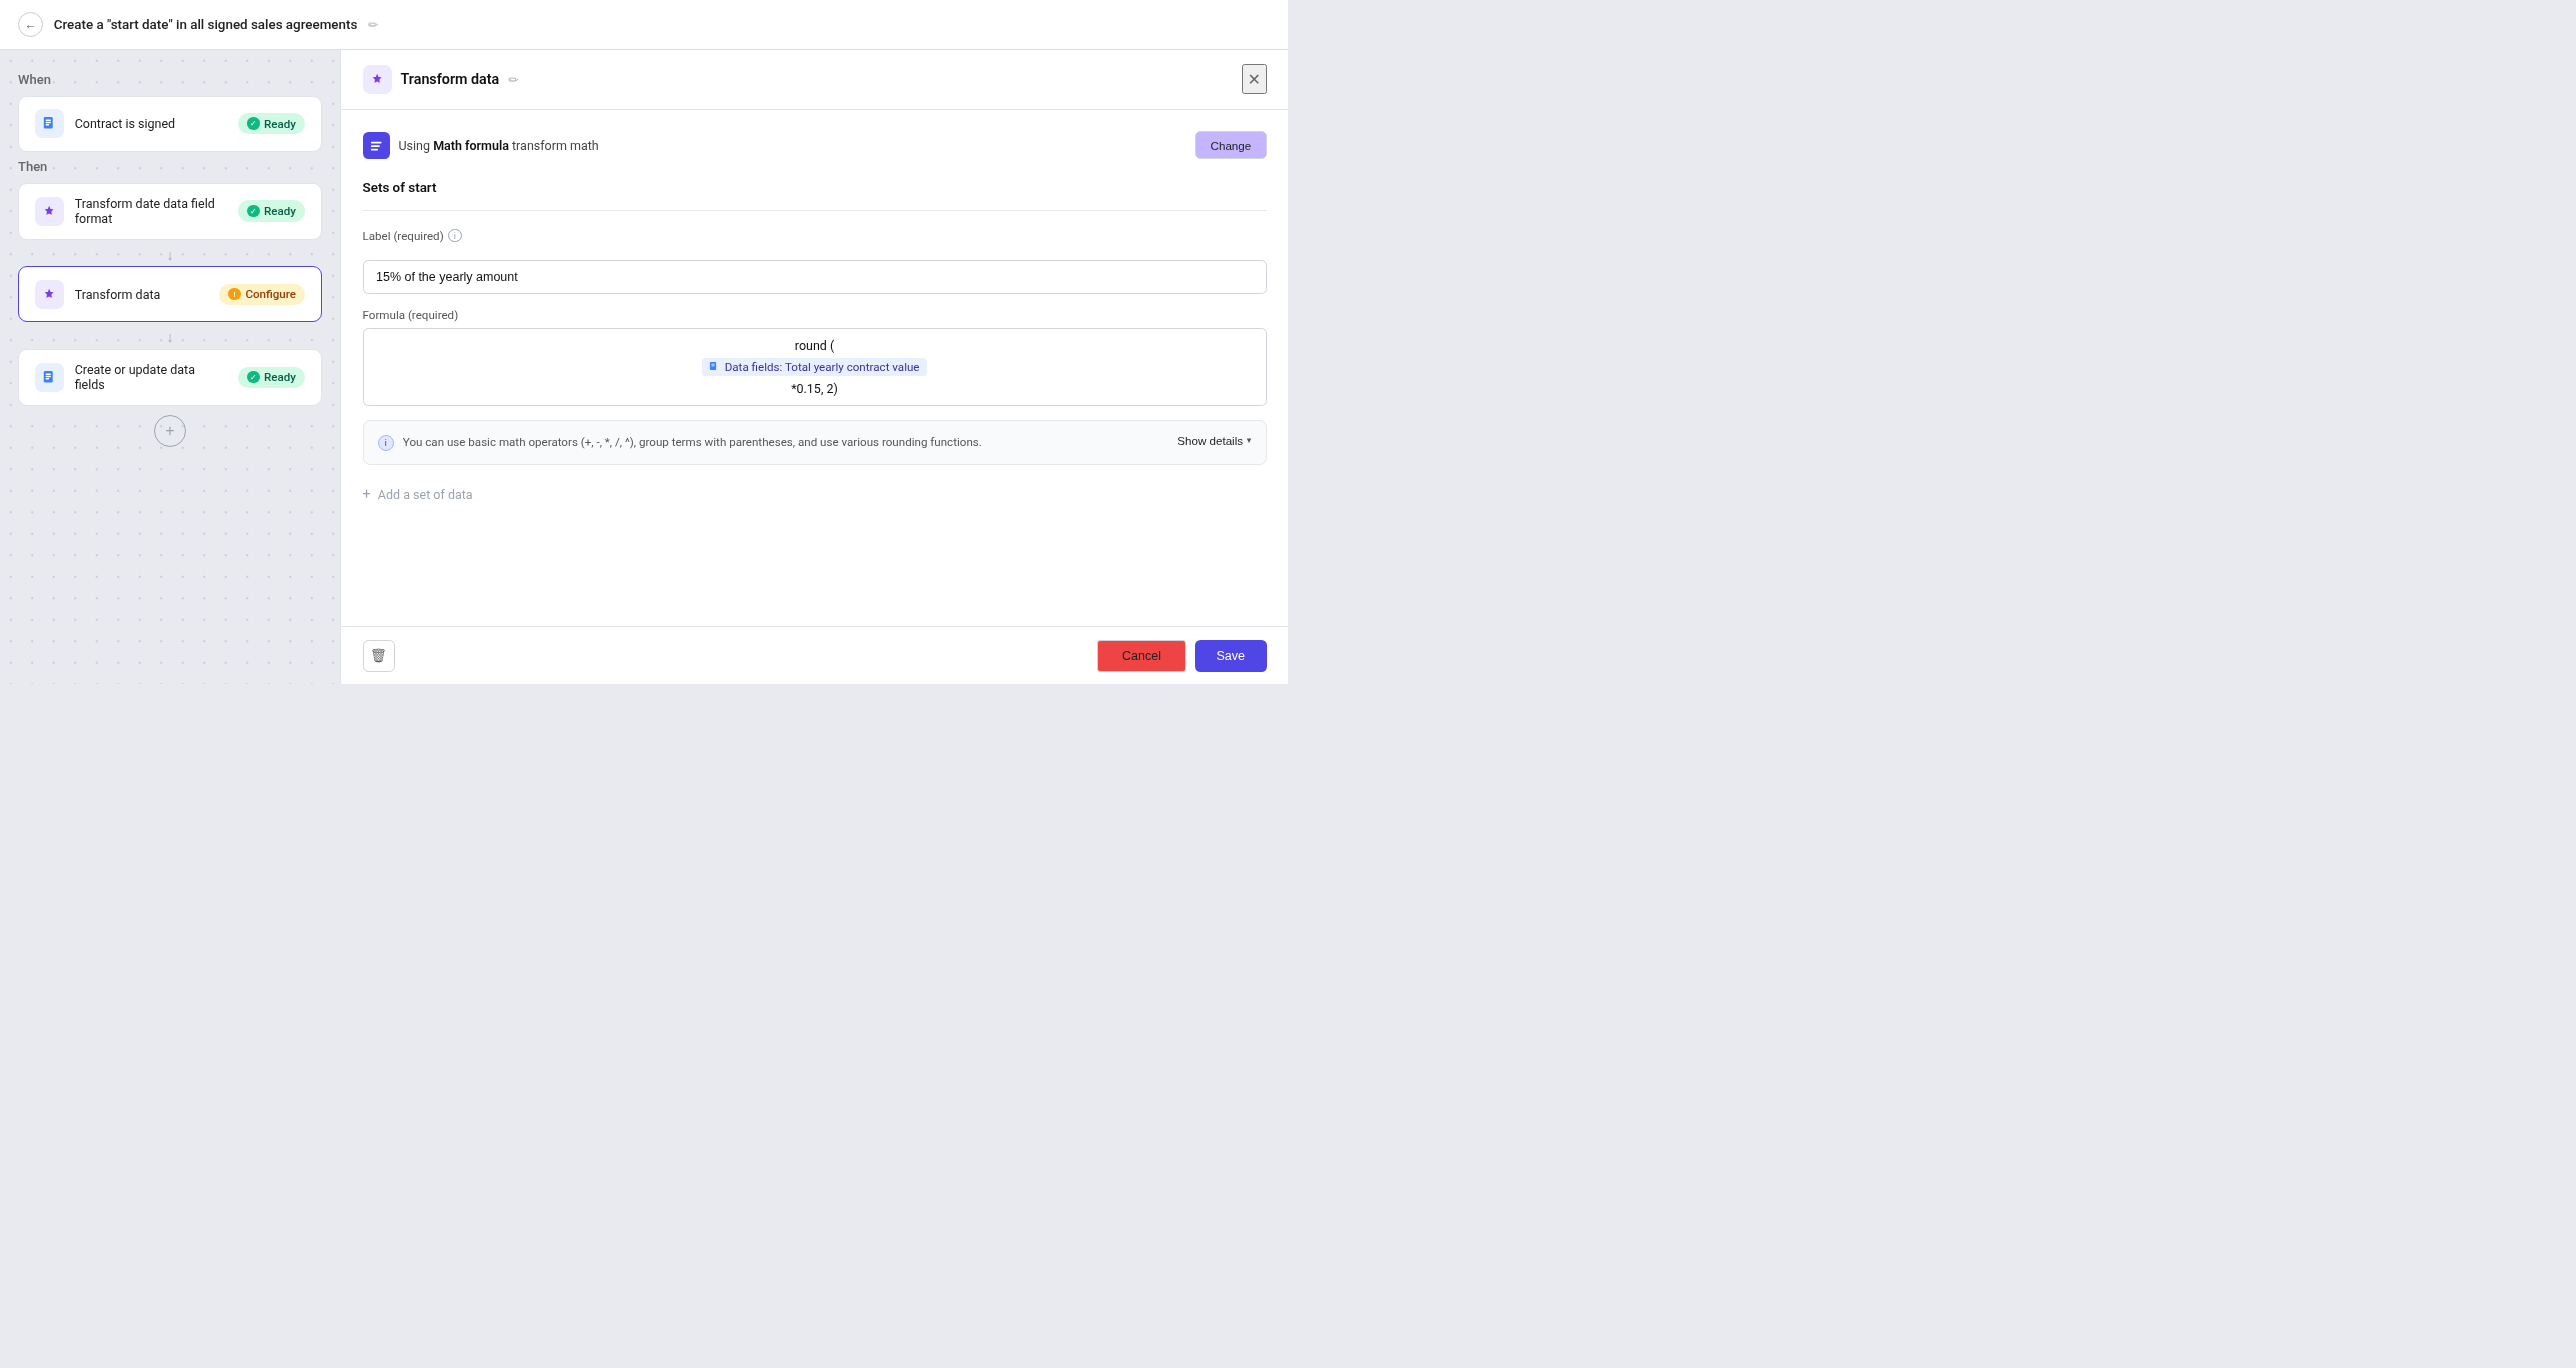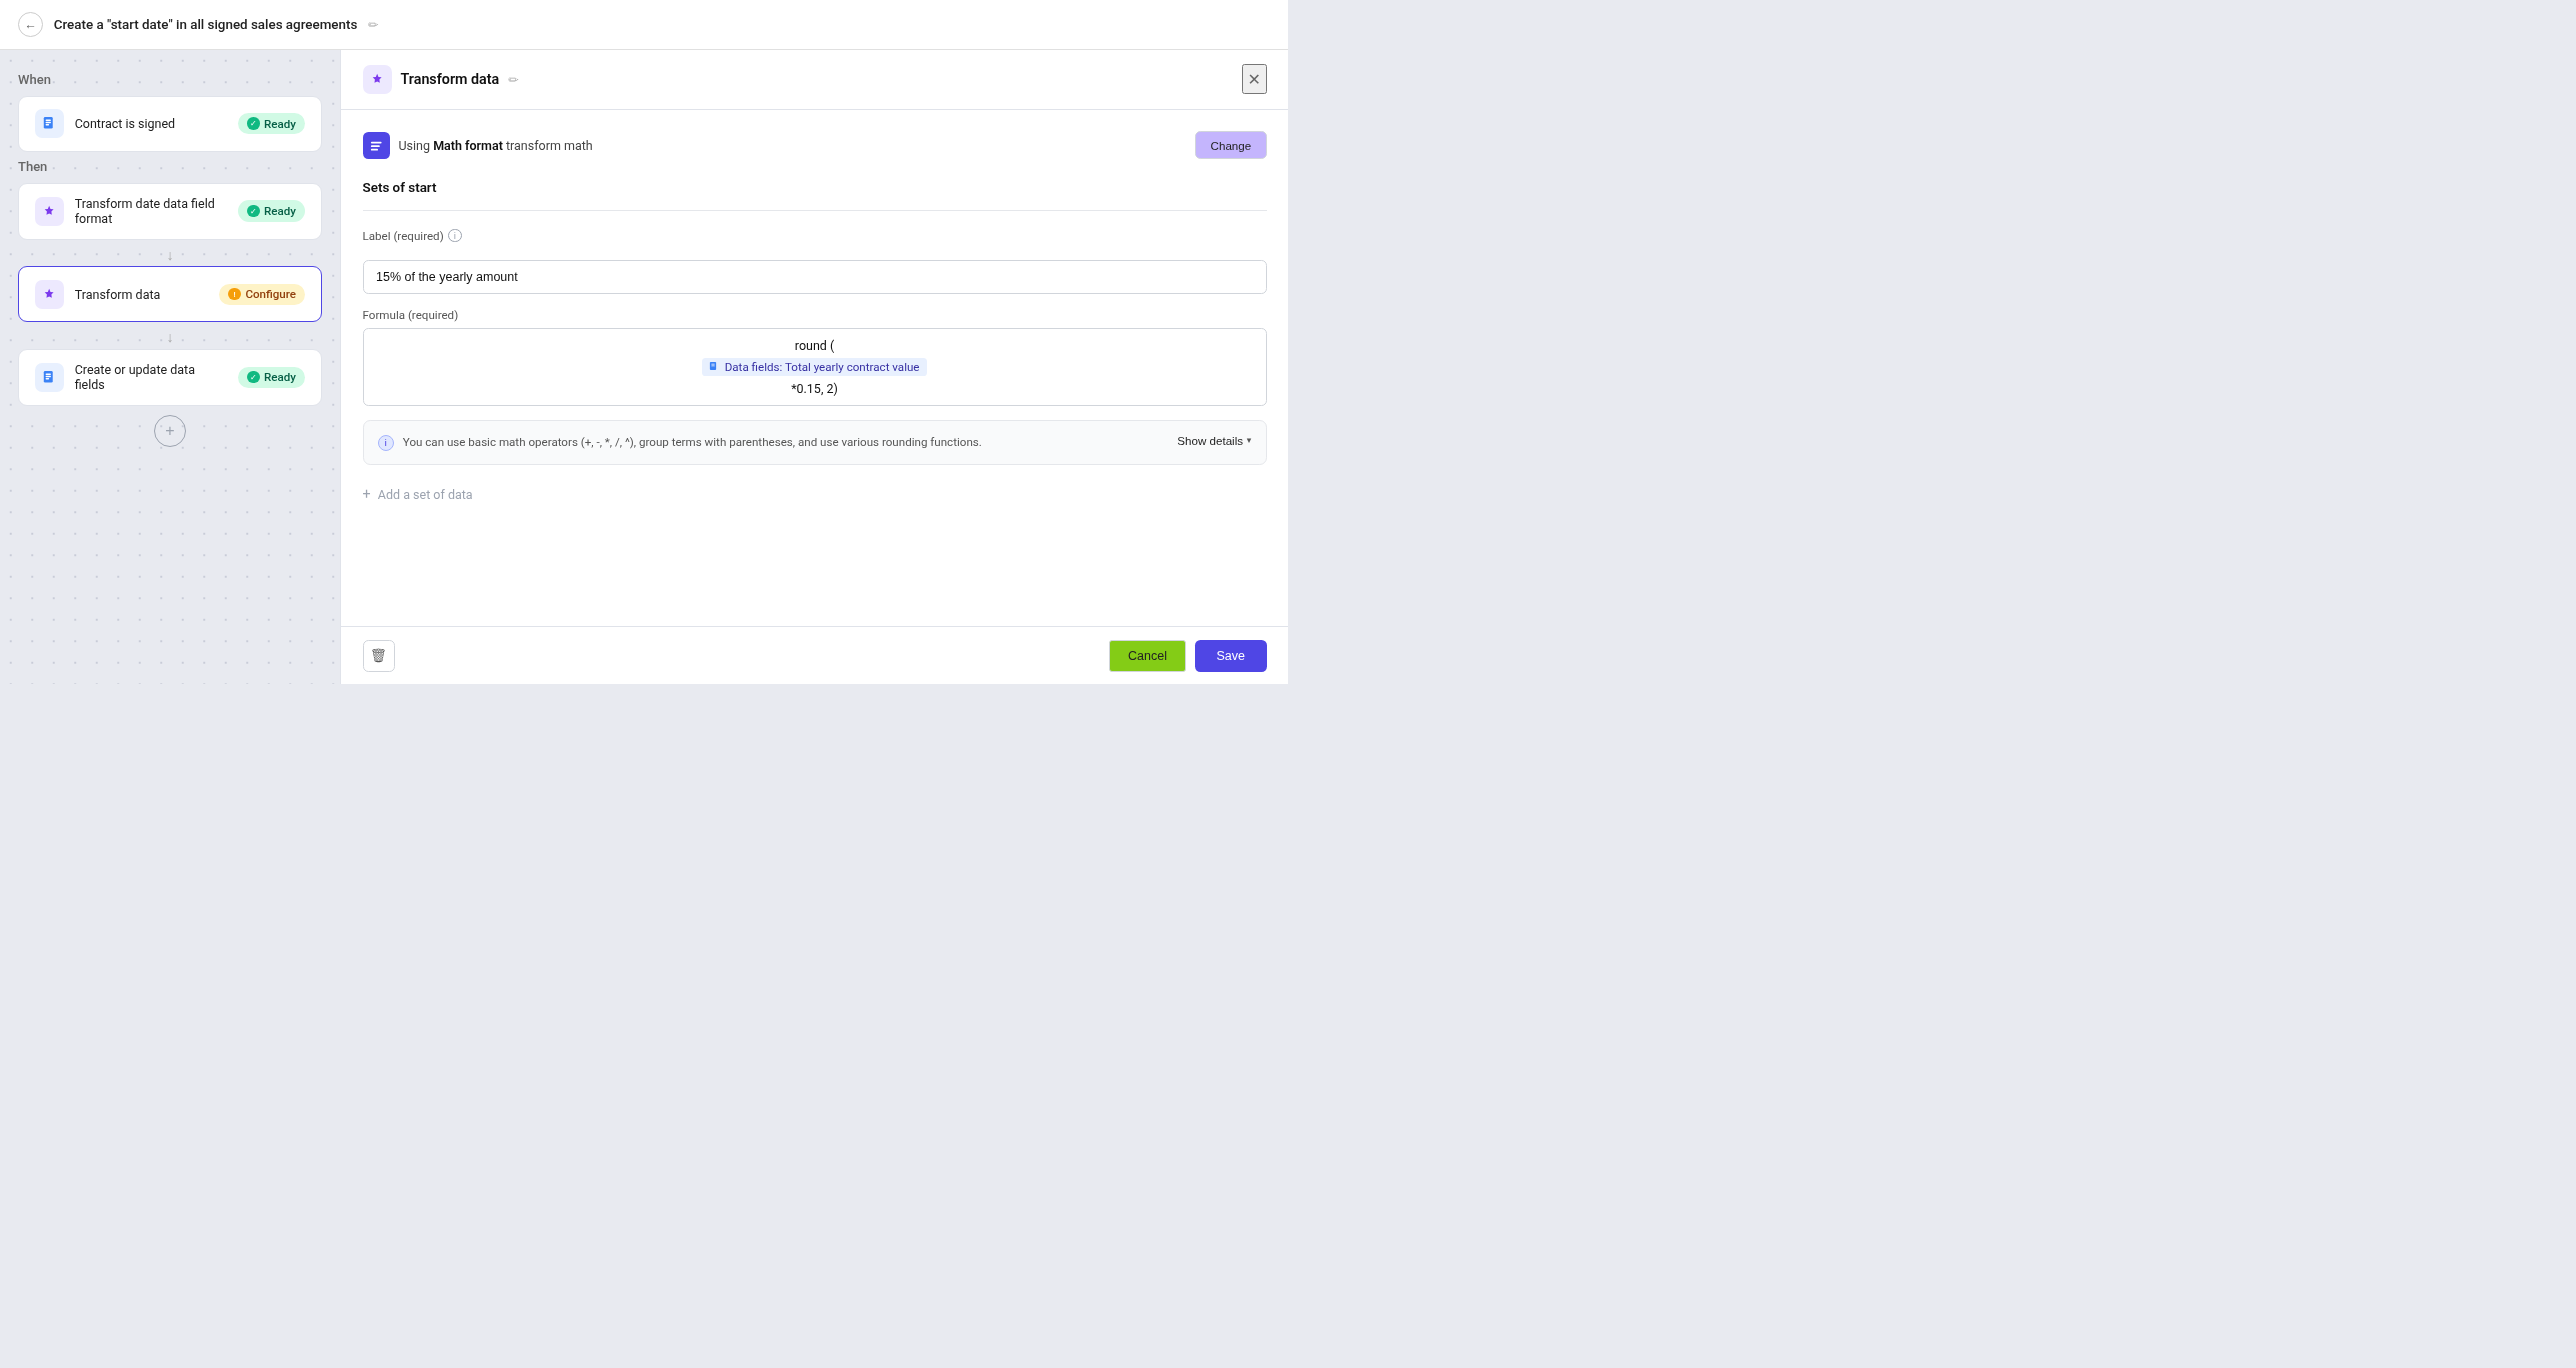--- a/index.html
+++ b/index.html
@@ -316,23 +316,23 @@
       border-radius: 5.4px;
       background: #fff;
       display: flex; align-items: center; justify-content: center;
       cursor: pointer; color: #555; font-size: 13.4px;
     }
     .bottom-actions {
       display: flex; gap: 9px;
     }
     .cancel-btn {
       border: 0.9px solid #d1d5db;
-      background: #84cc16;
+      background: #ef4444;
       border-radius: 3px;
-      padding: 8px 18px;
+      padding: 8px 24px;
       font-size: 12.5px; color: #222;
       cursor: pointer;
     }
     .save-btn {
       background: #4f46e5;
       color: #fff;
       border: none;
       border-radius: 5.4px;
       padding: 8px 21.5px;
       font-size: 12.5px; font-weight: 500;
@@ -446,21 +446,21 @@
         <div class="transform-type-left">
           <div class="transform-type-icon">
             <svg width="12.5" height="12.5" viewBox="0 0 14 14" fill="none">
                 <rect x="1" y="3" width="12" height="2" rx="1" fill="white"></rect>
                 <rect x="1" y="7" width="10" height="2" rx="1" fill="white"></rect>
                 <rect x="1" y="11" width="8" height="2" rx="1" fill="white"></rect>
               </svg>
           </div>
           <span class="transform-type-text">
             <span>Using</span>
-            <strong>Math format</strong>
+            <strong>Math formula</strong>
             <span> transform math</span>
           </span>
         </div>
         <button class="change-btn">Change</button>
       </div>
 
       <div class="sets-title">Sets of start</div>
       <hr class="divider">
 
       <div class="field-group">

